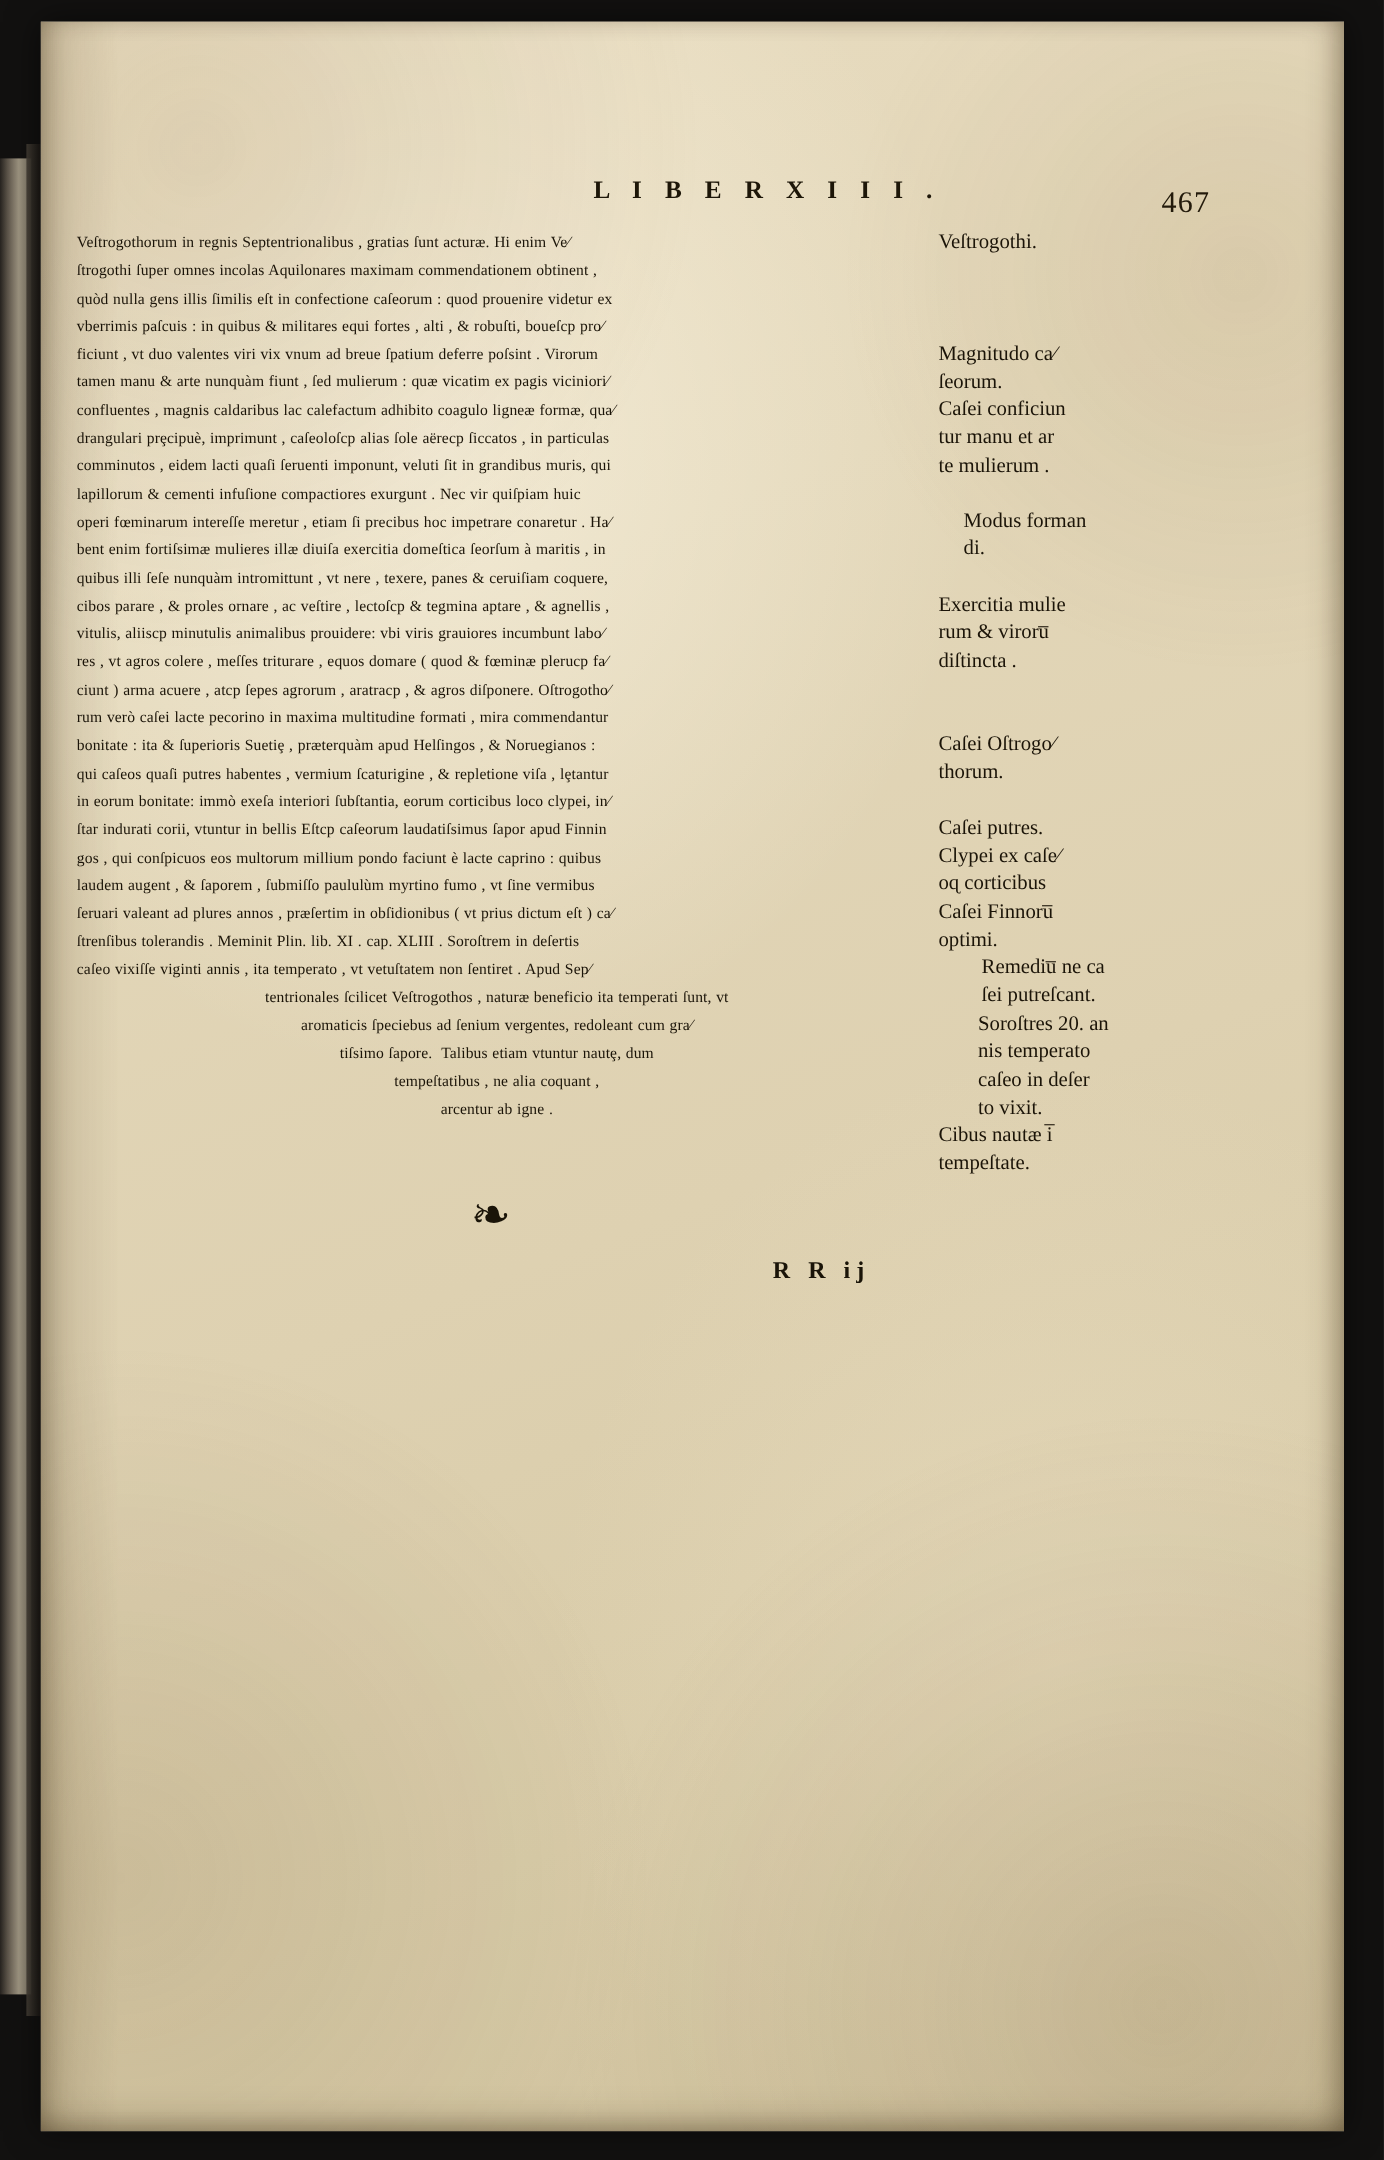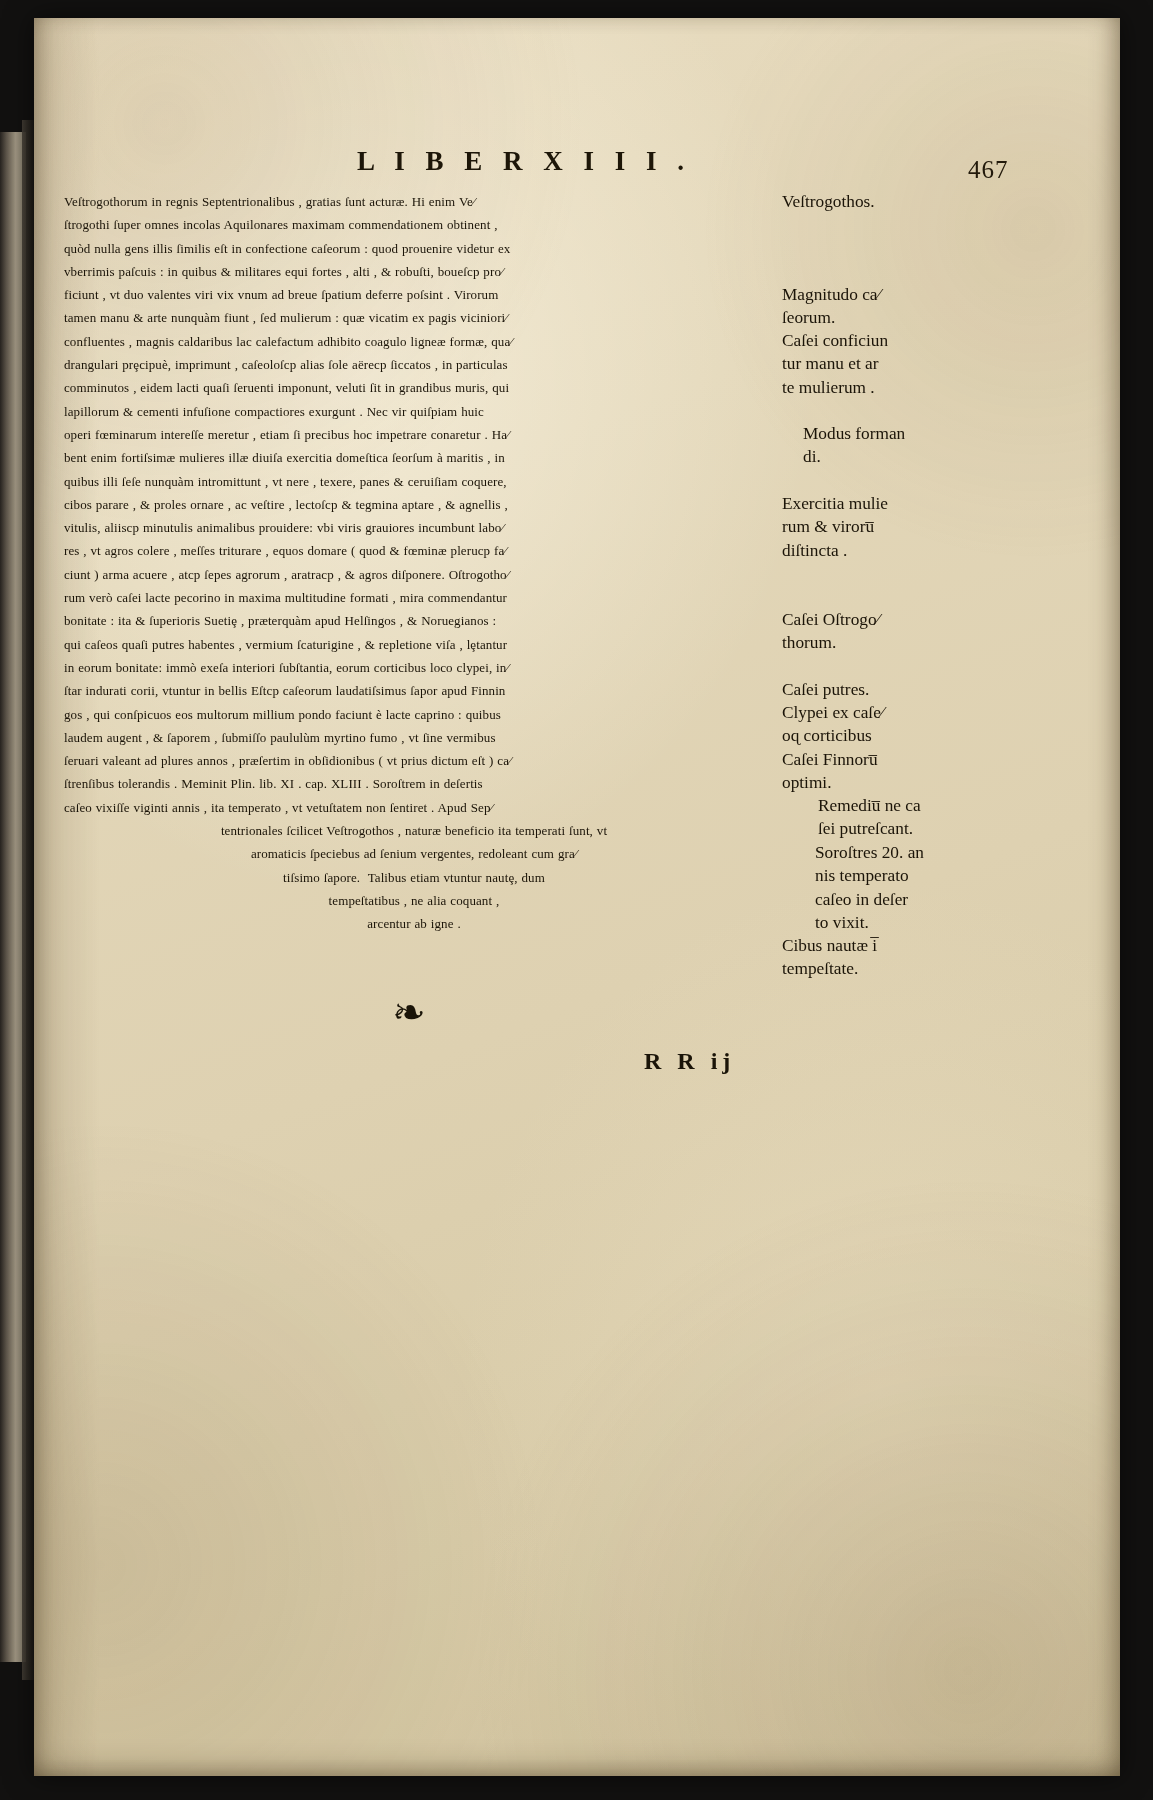--- a/index.html
+++ b/index.html
@@ -86,22 +86,22 @@
     left: 0; top: 0;
     width: 1086px; height: 1758px;
     color: #191308;
   }
 
   .hdr {
     position: absolute;
     top: 128px;
     left: 230px;
     width: 520px;
-    text-align: center;
-    font-size: 27px;
+    text-align: right;
+    font-size: 21px;
     letter-spacing: 7px;
     font-weight: 600;
     color: #1d1608;
     font-family: "Liberation Serif", serif;
   }
   .folio {
     position: absolute;
     top: 138px;
     left: 934px;
     font-size: 25px;
@@ -151,21 +151,21 @@
     font-size: 40px;
     line-height: 40px;
     text-align: center;
   }
 
   
   #signature {
     position: absolute;
     left: 610px;
     top: 1030px;
-    font-size: 24px;
+    font-size: 20px;
     letter-spacing: 5px;
     font-weight: 700;
     color: #1a1408;
   }
 </style>
 </head>
 <body>
 
 <div id="scan">
 
@@ -212,21 +212,21 @@
             <span class="c">tentrionales ſcilicet Veſtrogothos , naturæ beneficio ita temperati ſunt, vt</span>
             <span class="c">aromaticis ſpeciebus ad ſenium vergentes, redoleant cum gra⁄</span>
             <span class="c">tiſsimo ſapore.  Talibus etiam vtuntur nautȩ, dum</span>
             <span class="c">tempeſtatibus , ne alia coquant ,</span>
             <span class="c">arcentur ab igne .</span>
           </p>
       </div>
 
       <div id="margin-col">
           <div class="gloss" style="top: 0px;">
-            <span>Veſtrogothos.</span>
+            <span>Veſtrogothi.</span>
           </div>
           <div class="gloss" style="top: 93px;">
             <span>Magnitudo ca⁄</span>
             <span>ſeorum.</span>
           </div>
           <div class="gloss" style="top: 139px;">
             <span>Caſei conficiun</span>
             <span>tur manu et ar</span>
             <span>te mulierum .</span>
           </div>

